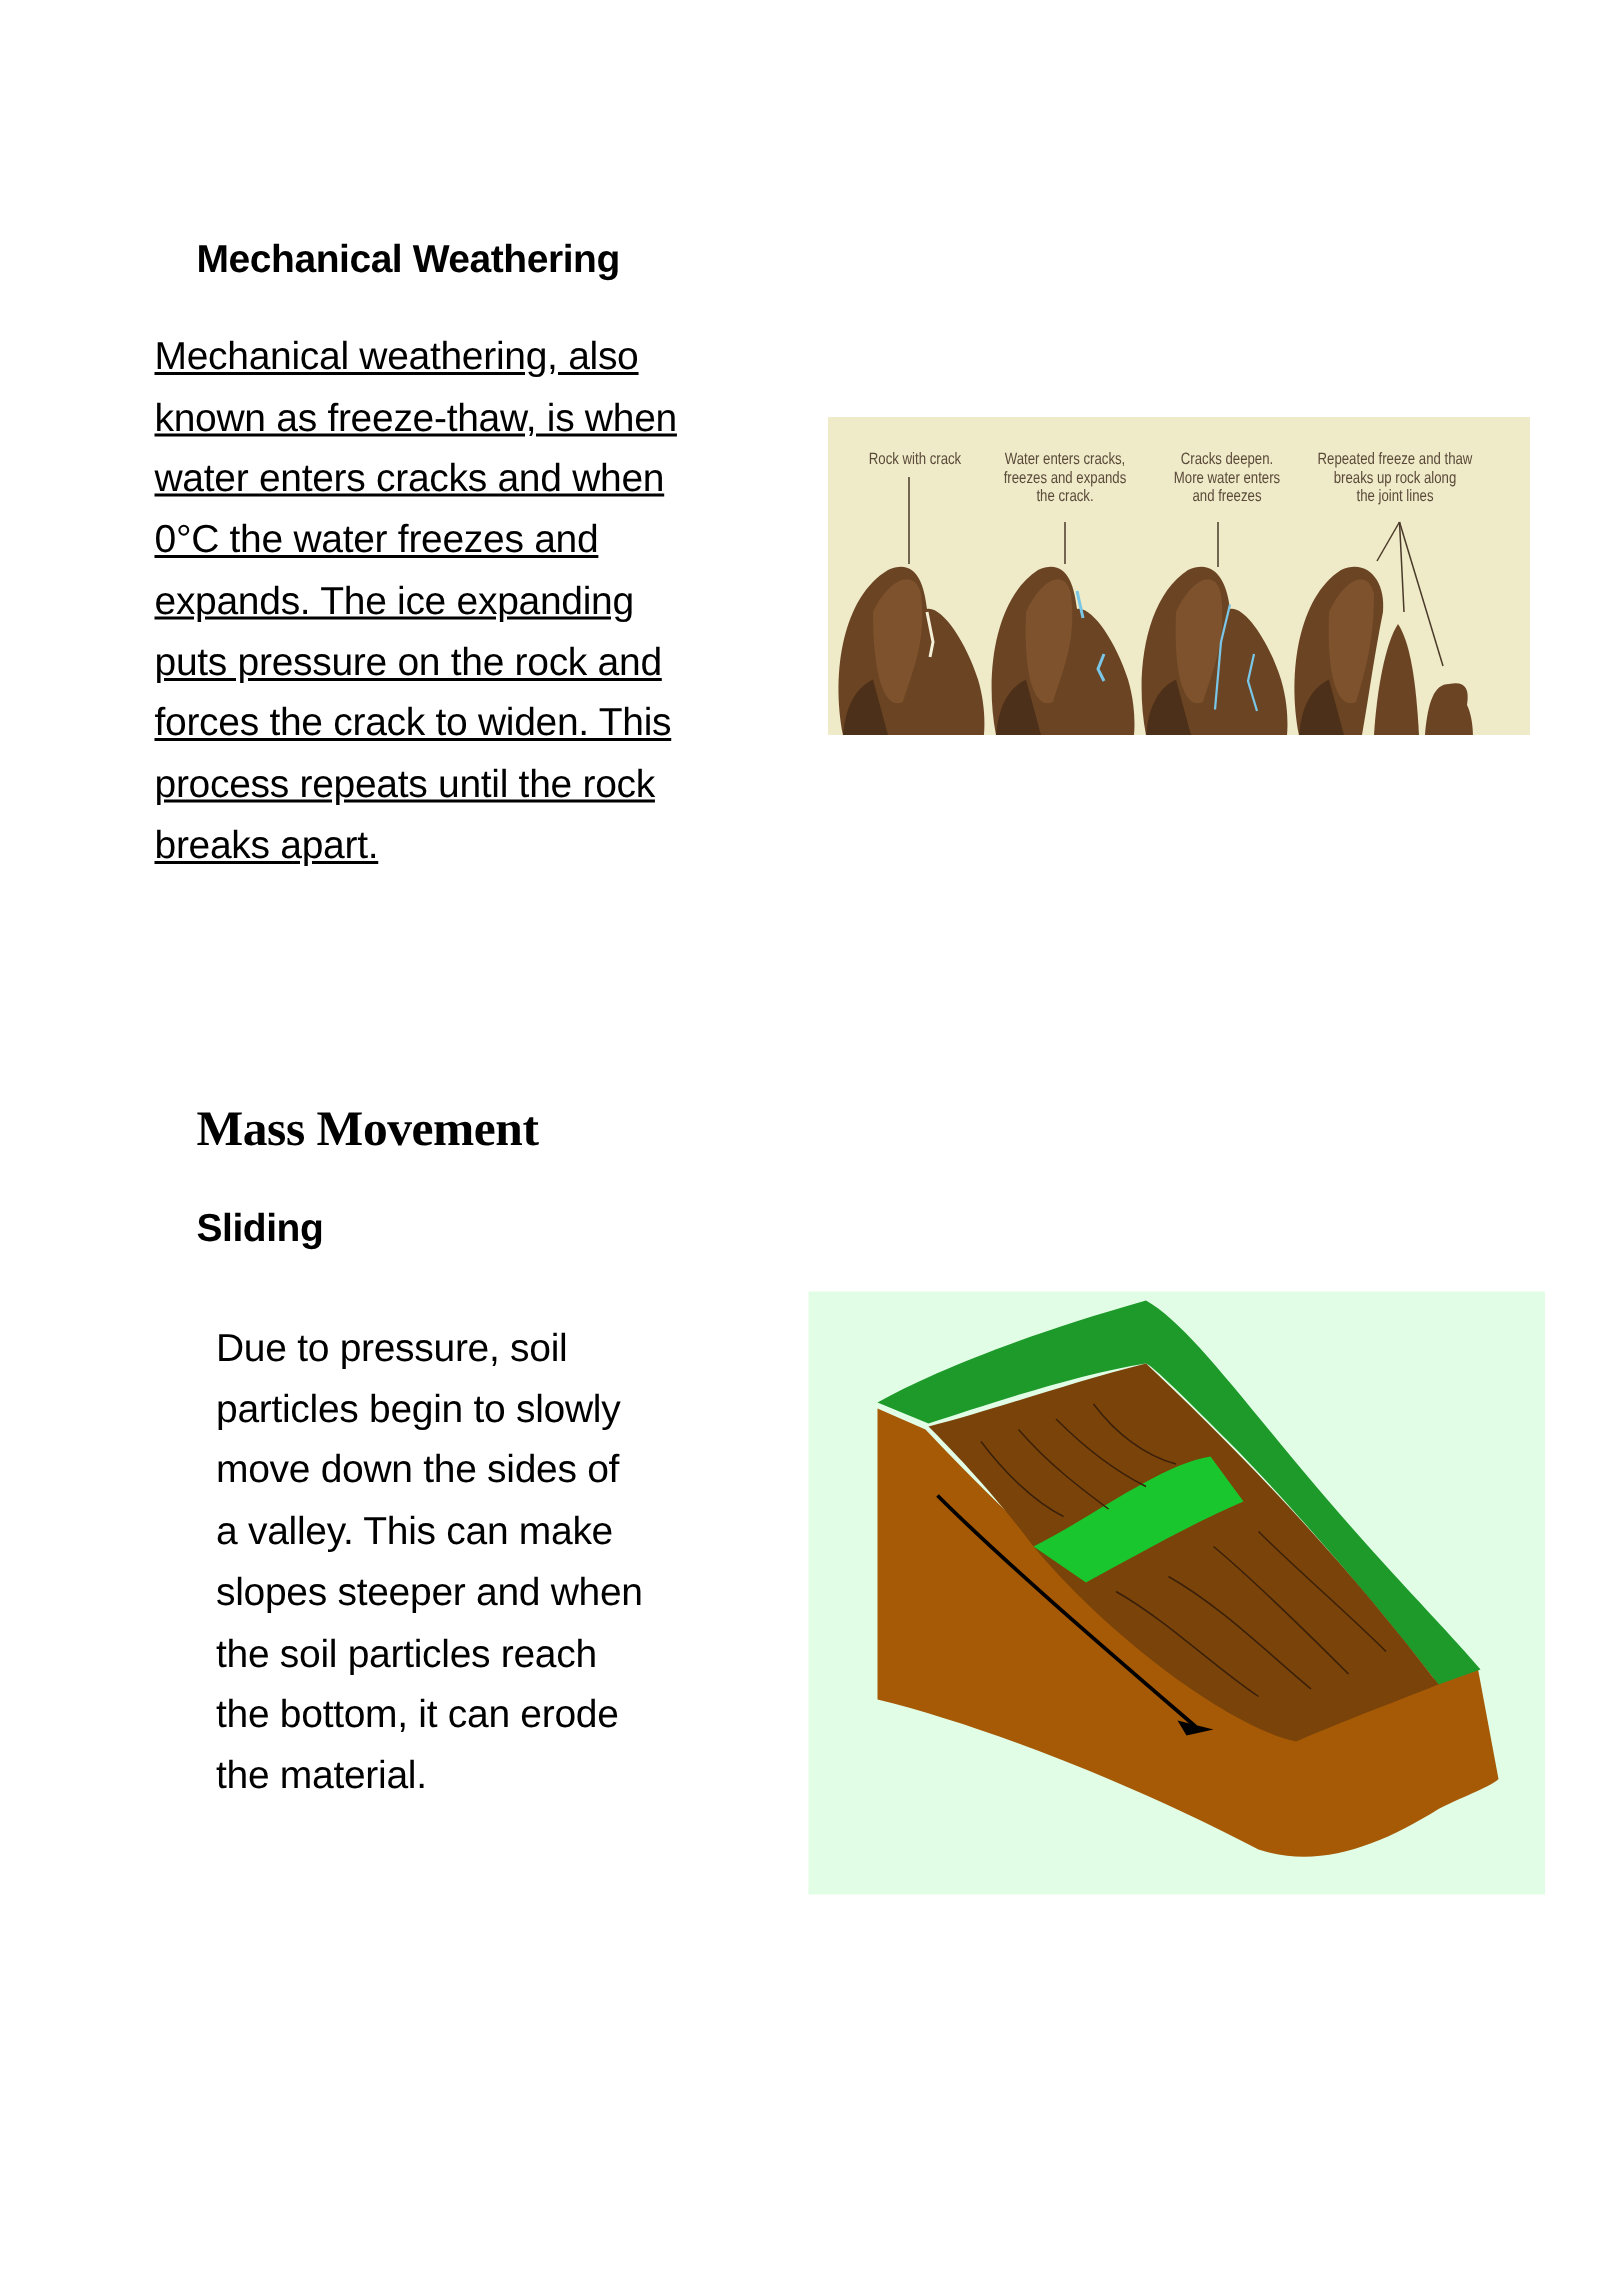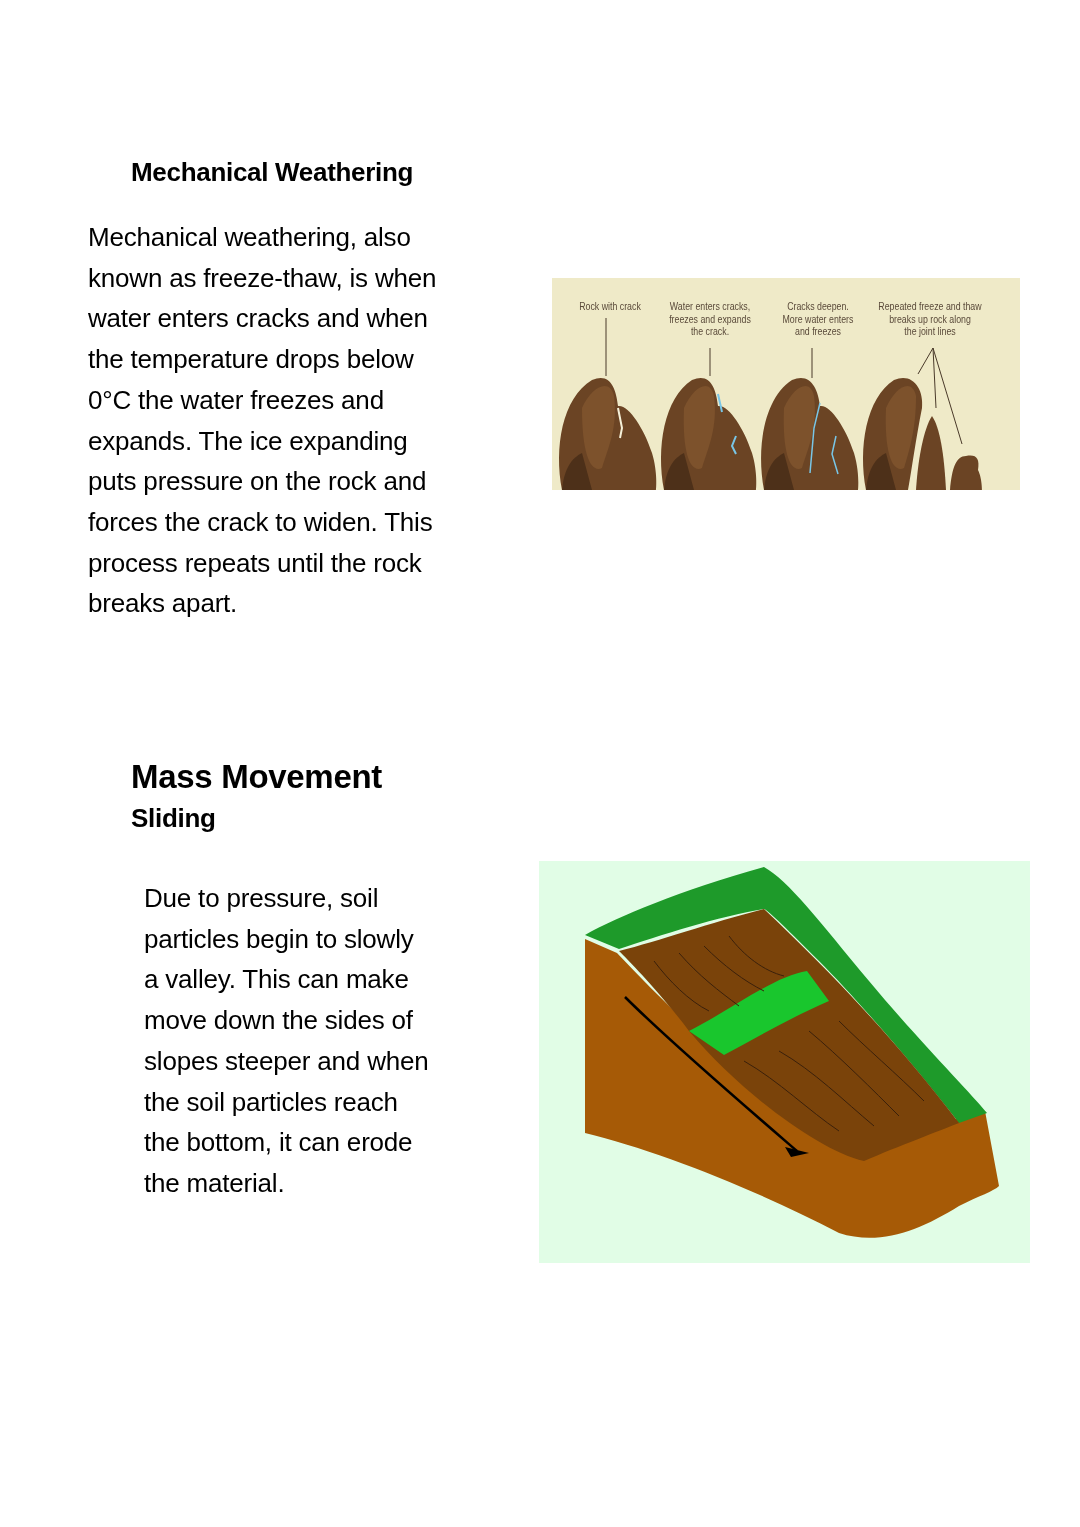--- a/index.html
+++ b/index.html
@@ -11,25 +11,24 @@
   .para span { display:block; white-space:nowrap; }
   .fig1 { left:552px; top:278px; width:468px; height:212px; background:#efeac8; overflow:hidden; }
   .fig1 .cap { position:absolute; top:22px; font-family:"Liberation Sans Narrow","Liberation Sans", sans-serif; font-size:11px; line-height:12.5px; color:#5a4a3a; text-align:center; transform:scaleX(0.8); transform-origin:center top; }
   .fig2 { left:539px; top:861px; width:491px; height:402px; background:#e1fde6; }
 </style>
 </head>
 <body>
 
 <div class="abs h-sub" style="left:131px; top:133px;margin-top:24px;">Mechanical Weathering</div>
 
-<div class="abs para" style="left:88px; top:217px;">
+<div class="abs para" style="left:103px; top:217px;text-decoration:underline;">
   <span>Mechanical weathering, also</span>
   <span>known as freeze-thaw, is when</span>
   <span>water enters cracks and when</span>
-  <span>the temperature drops below</span>
   <span>0°C the water freezes and</span>
   <span>expands. The ice expanding</span>
   <span>puts pressure on the rock and</span>
   <span>forces the crack to widen. This</span>
   <span>process repeats until the rock</span>
   <span>breaks apart.</span>
 </div>
 
 <div class="abs fig1">
   <div class="cap" style="left:8px; width:100px;">
@@ -86,28 +85,28 @@
     <g>
       <path d="M314,212 C306,170 314,120 342,102 C360,94 372,110 370,130 C364,160 360,190 356,212 Z" fill="#6b4424"></path>
       <path d="M334,130 C344,108 360,100 364,118 C364,150 358,170 352,190 C342,195 332,180 334,130 Z" fill="#7d522c"></path>
       <path d="M364,212 C366,180 372,150 380,138 C388,150 392,175 394,212 Z" fill="#6b4424"></path>
       <path d="M398,212 C400,190 404,178 414,178 C424,176 428,180 426,192 C430,200 430,212 430,212 Z" fill="#6b4424"></path>
       <path d="M314,212 C316,190 324,180 334,175 L344,212 Z" fill="#4d3019"></path>
     </g>
   </svg>
 </div>
 
-<div class="abs h-main" style="left:131px; top:758px;">Mass Movement</div>
+<div class="abs h-main" style="left:131px; top:735px;font-family:Liberation Serif, serif;">Mass Movement</div>
 <div class="abs h-sub" style="left:131px; top:803px;text-align:right;">Sliding</div>
 
 <div class="abs para" style="left:144px; top:878px;">
   <span>Due to pressure, soil</span>
   <span>particles begin to slowly</span>
+  <span>move down the sides of</span>
   <span>a valley. This can make</span>
-  <span>move down the sides of</span>
   <span>slopes steeper and when</span>
   <span>the soil particles reach</span>
   <span>the bottom, it can erode</span>
   <span>the material.</span>
 </div>
 
 <div class="abs fig2">
   <svg width="491" height="402" style="position:absolute;left:0;top:0;">
 
     <path d="M46,78 C46,150 46,220 46,272 C120,290 220,330 300,372 C340,385 380,370 420,345 C440,335 455,330 460,325 L446,250 L410,260 L330,290 C270,270 180,200 78,92 Z" fill="#a65a06"></path>

